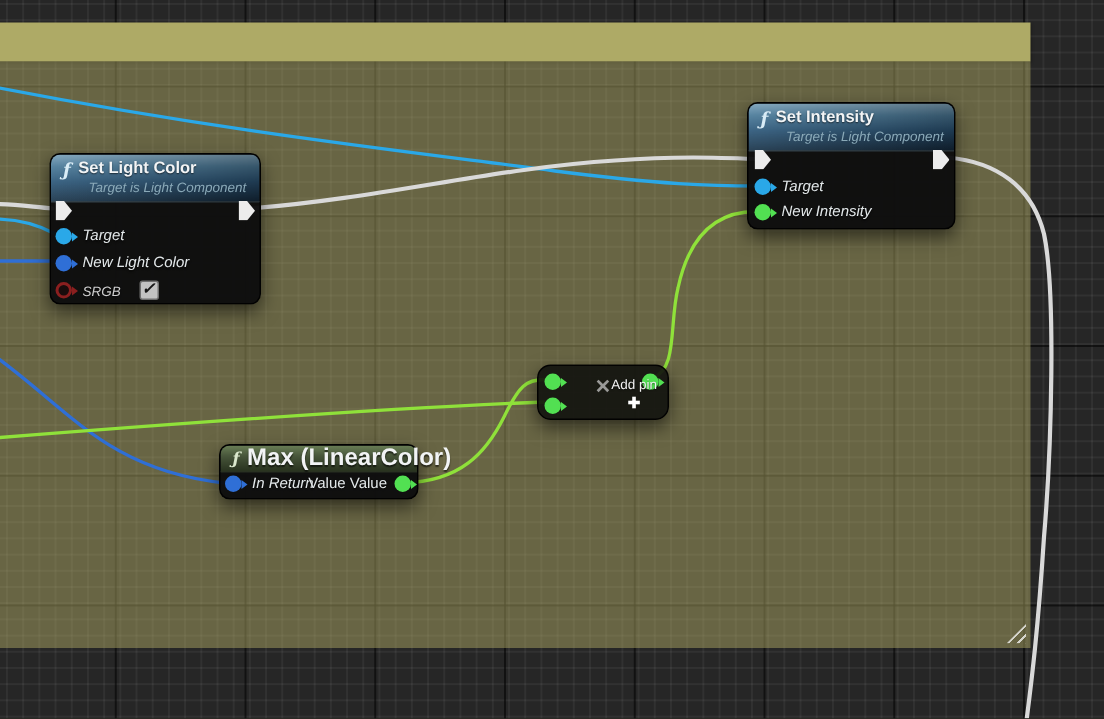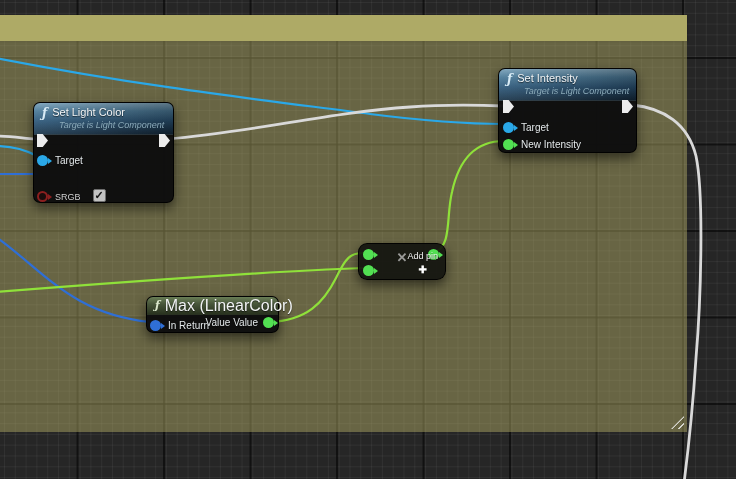--- a/index.html
+++ b/index.html
@@ -42,27 +42,27 @@
     linear-gradient(90deg, rgba(130,170,195,0.20), rgba(0,0,0,0.30)),
     linear-gradient(180deg,#86aac0 0%,#4c7removed 0%,#4c7a98 26%,#2b5374 58%,#152a3d 100%);}
   .hdr-blue{background:
     linear-gradient(90deg, rgba(130,170,195,0.20), rgba(0,0,0,0.30)),
     linear-gradient(180deg,#86aac0 0%,#4c7a98 26%,#2b5374 58%,#152a3d 100%);}
   .hdr-green{background:linear-gradient(180deg,#697e56 0%,#47553a 42%,#29331f 100%);}
   .title-row{display:flex;align-items:center;gap:5px;}
   .fn-icon{font-family:"DejaVu Serif",serif;font-style:italic;font-weight:bold;
     color:#d9ecf6;font-size:12px;line-height:12px;}
   .hdr-green .fn-icon{color:#dbe8cd;font-size:11px;}
-  .node-title{color:#f2f4f5;font-size:11px;font-weight:normal;line-height:13px;
+  .node-title{color:#f2f4f5;font-size:11px;font-weight:bold;line-height:13px;
     text-shadow:0 1px 1px rgba(0,0,0,0.6);white-space:nowrap;}
   .node-subtitle{color:#8aa9b8;font-size:9px;font-style:italic;line-height:10px;
     margin:1px 0 0 17px;white-space:nowrap;}
   .exec-pin{position:absolute;width:11px;height:13px;background:#ececec;
     clip-path:polygon(0 0,52% 0,100% 50%,52% 100%,0 100%);}
-  .pin-row{position:absolute;display:flex;align-items:flex-end;gap:7px;height:17px;}
+  .pin-row{position:absolute;display:flex;align-items:center;gap:7px;height:17px;font-style:italic;}
   .pin-dot{width:11px;height:11px;border-radius:50%;position:relative;flex:0 0 auto;}
   .pin-dot::after{content:"";position:absolute;left:11px;top:2.5px;border-left:4px solid;
     border-top:3px solid transparent;border-bottom:3px solid transparent;border-left-color:inherit;}
   .dot-objblue{background:#2aa8e8;border-left-color:#2aa8e8;}
   .dot-structblue{background:#2f6fd6;border-left-color:#2f6fd6;}
   .dot-green{background:#52e052;border-left-color:#52e052;}
   .dot-red{background:#1a0c0c;border:2.5px solid #8b1f1f;border-left-color:#8b1f1f;width:11px;height:11px;}
   .dot-red::after{border-left-color:#8b1f1f;left:9px;top:0.5px;}
   .pin-label{color:#e3e8ea;font-size:10px;white-space:nowrap;text-shadow:0 1px 1px rgba(0,0,0,0.5);}
   .checkbox{width:13px;height:13px;border-radius:2px;background:#c2c2c2;border:1px solid #6e6e6e;
@@ -106,20 +106,24 @@
         <span class="fn-icon">ƒ</span>
         <span class="node-title">Set Light Color</span>
       </div>
       <div class="node-subtitle">Target is Light Component</div>
     </div>
     <div class="exec-pin" style="left:3px;top:31px;"></div>
     <div class="exec-pin" style="right:3px;top:31px;"></div>
     <div class="pin-row" style="left:3px;top:46px;">
       <span class="pin-dot dot-objblue"></span>
       <span class="pin-label">Target</span>
+    </div>
+    <div class="pin-row" style="left:3px;top:64px;">
+      <span class="pin-dot dot-structblue"></span>
+      <span class="pin-label">New Light Color</span>
     </div>
     <div class="pin-row" style="left:3px;top:82px;">
       <span class="pin-dot dot-red"></span>
       <span class="pin-label" style="font-size:9px;color:#cfcfcf;">SRGB</span>
       <span class="checkbox">✓</span>
     </div>
   </div>
 
   <div class="node" style="left:498px;top:68px;width:139px;height:85px;">
     <div class="node-header hdr-blue">

